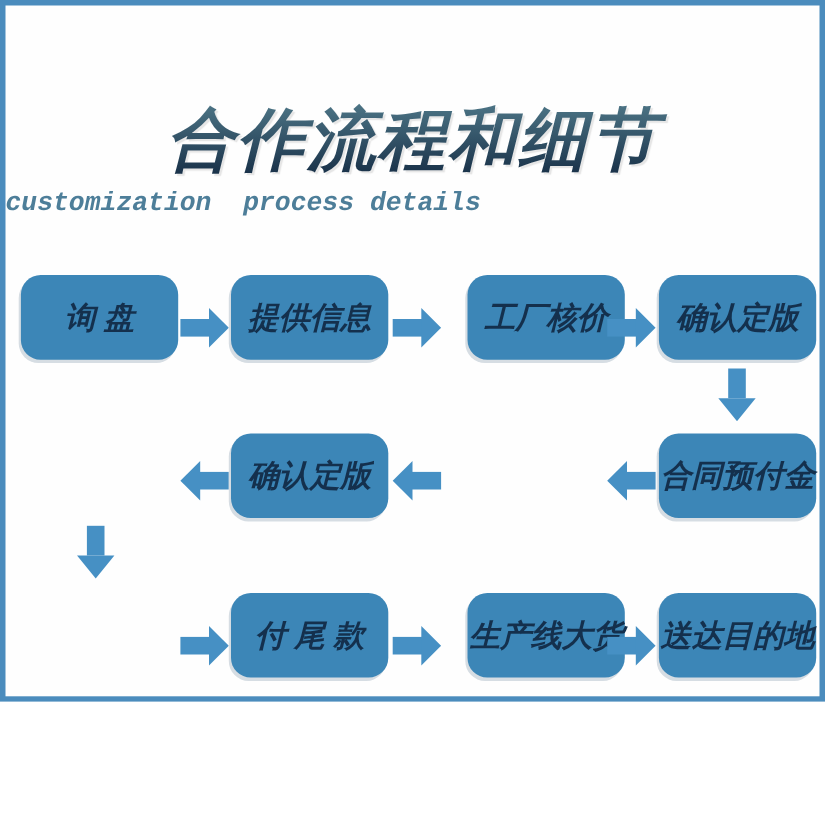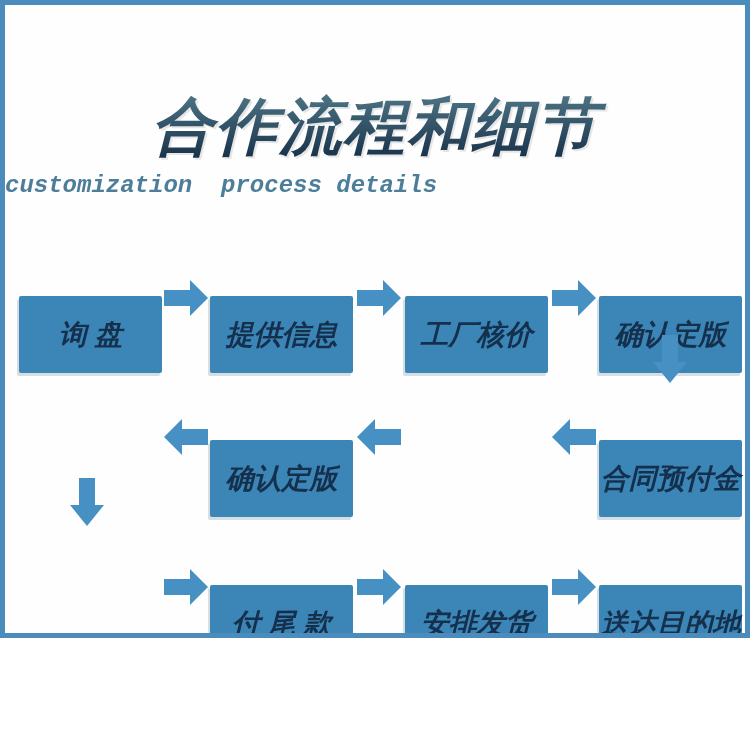--- a/index.html
+++ b/index.html
@@ -45,31 +45,30 @@
     font-family:"Liberation Mono","DejaVu Sans Mono",monospace;
     font-size:24px;
     font-weight:700;
     color:var(--subtitle);
     white-space:pre;
   }
   .box{
     position:absolute;
     width:143px;height:77px;
     background:var(--box);
-    border-radius:2px;
+    border-radius:18px;
     box-shadow:-2px 3px 0 var(--bevel);
     display:flex;align-items:center;justify-content:center;
     color:var(--box_text);
     font-size:28px;
     font-weight:600;
     white-space:pre;
     line-height:1;
-    margin-top:46px;
   }
-  .c0{left:14px}.c1{left:205px}.c2{left:400px}.c3{left:594px}
+  .c0{left:14px}.c1{left:205px}.c2{left:420px}.c3{left:594px}
   .r0{top:245px}.r1{top:389px}.r2{top:534px}
 
   .harrow{position:absolute;width:44px;height:36px;}
   .harrow .shaft{position:absolute;top:10px;width:27px;height:16px;background:var(--arrow);}
   .harrow .head{position:absolute;top:0;width:0;height:0;}
   .harrow.right .shaft{left:0;}
   .harrow.right .head{right:0;border-top:18px solid transparent;border-bottom:18px solid transparent;border-left:18px solid var(--arrow);}
   .harrow.left .shaft{right:0;}
   .harrow.left .head{left:0;border-top:18px solid transparent;border-bottom:18px solid transparent;border-right:18px solid var(--arrow);}
   .ha0{left:159px}.ha1{left:352px}.ha2{left:547px}
@@ -133,20 +132,20 @@
 
   <div class="harrow right hr2 ha0">
       <span class="shaft"></span>
       <span class="head"></span>
     </div>
   <div class="box r2 c1">付 尾 款</div>
   <div class="harrow right hr2 ha1">
       <span class="shaft"></span>
       <span class="head"></span>
     </div>
-  <div class="box r2 c2">安排发货</div>
+  <div class="box r2 c2">生产线大货</div>
   <div class="harrow right hr2 ha2">
       <span class="shaft"></span>
       <span class="head"></span>
     </div>
   <div class="box r2 c3">送达目的地</div>
 
 </div>
 
 </body></html>

